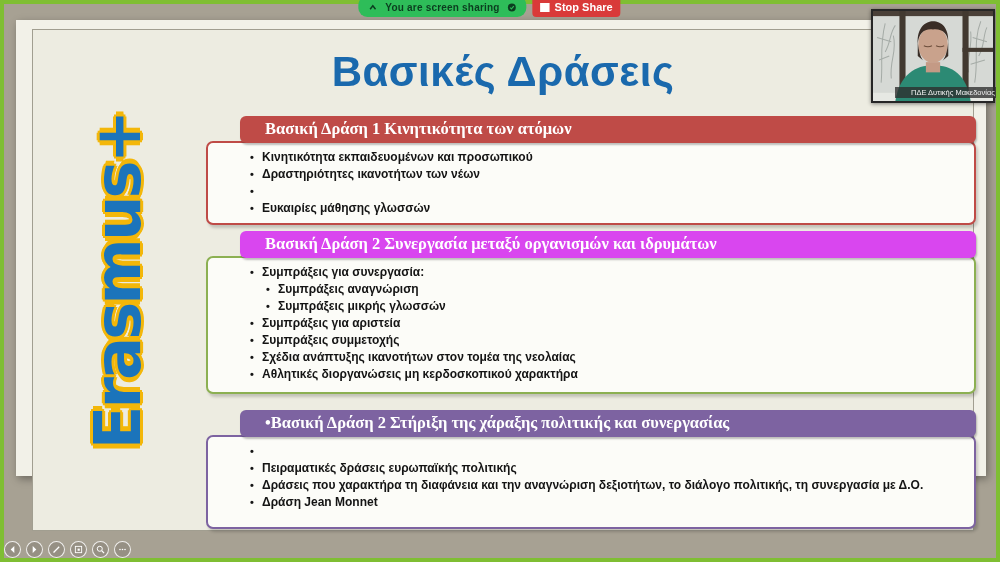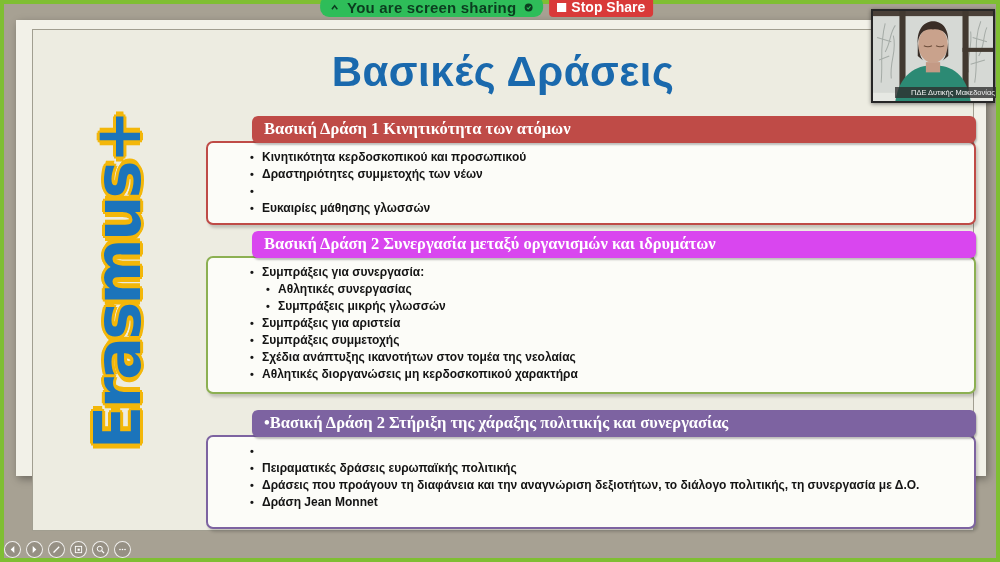--- a/index.html
+++ b/index.html
@@ -1,25 +1,25 @@
 <!DOCTYPE html>
 <html><head>
 <meta charset="utf-8">
 <style>
   html,body{margin:0;padding:0;width:1000px;height:562px;overflow:hidden;
     font-family:"Liberation Sans",sans-serif;background:#a7a193;position:relative;}
   .screen-border{position:absolute;inset:0;border:4px solid #7fbe33;pointer-events:none;z-index:60;}
   
   .share-bar{position:absolute;top:-4px;left:50%;transform:translateX(-54%);display:flex;gap:6px;z-index:70;align-items:stretch;}
   .share-pill{background:#2ebd59;border-radius:9px;display:flex;align-items:center;gap:8px;padding:4px 10px 3px 10px;height:14px;}
-  .share-pill .txt{color:#0b3d1f;font-size:15px;font-weight:bold;letter-spacing:.2px;}
+  .share-pill .txt{color:#0b3d1f;font-size:10px;font-weight:bold;letter-spacing:.2px;}
   .mini-ic{width:9px;height:9px;display:inline-block;}
   .stop-btn{background:#d93a39;border-radius:4px;display:flex;align-items:center;gap:5px;padding:4px 8px 3px 8px;height:14px;}
   .stop-btn .sq{width:7px;height:7px;background:#fff;border:1px solid #fff;}
-  .stop-btn .txt{color:#fff;font-size:14px;font-weight:bold;}
+  .stop-btn .txt{color:#fff;font-size:11px;font-weight:bold;}
   
   .webcam{position:absolute;top:9px;right:5px;width:120px;height:90px;background:#1c1c1c;border:2px solid #262626;
     box-shadow:0 1px 4px rgba(0,0,0,.45);z-index:55;}
   .webcam svg{display:block;width:100%;height:100%;}
   .cam-label{position:absolute;left:2px;bottom:3px;background:rgba(45,45,45,.78);color:#f2f2f2;
     font-size:7.5px;padding:1px 16px;white-space:nowrap;margin-left:20px;}
   
   .app-frame{position:absolute;left:16px;top:20px;width:970px;height:456px;background:#f2f1e8;
     box-shadow:2px 3px 8px rgba(0,0,0,.35);}
   .slide{position:absolute;left:16px;top:9px;width:940px;height:500px;background:#edece1;
@@ -30,22 +30,22 @@
   .logo-box{position:absolute;left:6px;top:62px;width:158px;height:378px;display:flex;align-items:center;justify-content:center;overflow:visible;}
   .logo-box span{display:block;transform:rotate(-90deg);white-space:nowrap;font-family:"DejaVu Sans",sans-serif;
     font-weight:bold;font-size:64px;letter-spacing:-3px;color:#1b74bb;
     text-shadow:-3px 0 0 #f3b70a,3px 0 0 #f3b70a,0 -3px 0 #f3b70a,0 3px 0 #f3b70a,
       -2px -2px 0 #f3b70a,2px -2px 0 #f3b70a,-2px 2px 0 #f3b70a,2px 2px 0 #f3b70a,
       -5px 0 0 #f3b70a,5px 0 0 #f3b70a;}
   
   .sections{position:absolute;left:173px;top:86px;width:770px;}
   .section{margin-bottom:6px;}
   .section:nth-child(3){margin-top:16px;}
-  .sec-header{margin-left:46px;border-radius:6px;color:#fff;font-family:"Liberation Serif",serif;
-    font-size:16.5px;font-weight:600;padding:3px 12px 4px 12px;box-shadow:1px 2px 2px rgba(0,0,0,.25);
+  .sec-header{margin-left:34px;border-radius:6px;color:#fff;font-family:"Liberation Serif",serif;
+    font-size:16.5px;font-weight:600;padding:3px 12px 4px 25px;box-shadow:1px 2px 2px rgba(0,0,0,.25);
     position:relative;z-index:2;}
   .sec-panel{background:#fcfcf8;border:2px solid;border-radius:7px;margin-top:-2px;
     padding:6px 10px 6px 0;box-shadow:2px 3px 3px rgba(0,0,0,.18);position:relative;z-index:1;}
   .section:nth-child(1) .sec-panel{min-height:64px;}
   .section:nth-child(2) .sec-panel{min-height:122px;}
   .section:nth-child(3) .sec-panel{min-height:78px;}
   .bullet{display:flex;font-size:12px;font-weight:bold;color:#141414;line-height:17px;padding-left:42px;}
   .bullet.lvl2{padding-left:58px;}
   .bullet .marker{width:12px;flex:none;font-size:11px;}
   
@@ -85,25 +85,25 @@
     </div>
     <div class="sections">
   <div class="section">
     <div class="sec-header" style="background: rgb(191, 75, 71);">
       <span class="sec-title">Βασική Δράση 1 Κινητικότητα των ατόμων</span>
     </div>
     <div class="sec-panel" style="border-color: rgb(191, 75, 71);">
       <div class="sec-list">
               <div class="bullet lvl1">
                 <span class="marker">•</span>
-                <span class="btext">Κινητικότητα κερδοσκοπικού και προσωπικού</span>
-              </div>
-              <div class="bullet lvl1">
-                <span class="marker">•</span>
-                <span class="btext">Δραστηριότητες συμμετοχής των νέων</span>
+                <span class="btext">Κινητικότητα εκπαιδευομένων και προσωπικού</span>
+              </div>
+              <div class="bullet lvl1">
+                <span class="marker">•</span>
+                <span class="btext">Δραστηριότητες ικανοτήτων των νέων</span>
               </div>
               <div class="bullet lvl1">
                 <span class="marker">•</span>
               </div>
               <div class="bullet lvl1">
                 <span class="marker">•</span>
                 <span class="btext">Ευκαιρίες μάθησης γλωσσών</span>
               </div>
             </div>
     </div>
@@ -114,21 +114,21 @@
       <span class="sec-title">Βασική Δράση 2  Συνεργασία μεταξύ οργανισμών και ιδρυμάτων</span>
     </div>
     <div class="sec-panel" style="border-color: rgb(140, 176, 82);">
       <div class="sec-list">
               <div class="bullet lvl1">
                 <span class="marker">•</span>
                 <span class="btext">Συμπράξεις για συνεργασία:</span>
               </div>
               <div class="bullet lvl2">
                 <span class="marker">•</span>
-                <span class="btext">Αθλητικές συνεργασίας</span>
+                <span class="btext">Συμπράξεις αναγνώριση</span>
               </div>
               <div class="bullet lvl2">
                 <span class="marker">•</span>
                 <span class="btext">Συμπράξεις μικρής γλωσσών</span>
               </div>
               <div class="bullet lvl1">
                 <span class="marker">•</span>
                 <span class="btext">Συμπράξεις για αριστεία</span>
               </div>
               <div class="bullet lvl1">
@@ -155,21 +155,21 @@
       <div class="sec-list">
               <div class="bullet lvl1">
                 <span class="marker">•</span>
               </div>
               <div class="bullet lvl1">
                 <span class="marker">•</span>
                 <span class="btext">Πειραματικές δράσεις ευρωπαϊκής πολιτικής</span>
               </div>
               <div class="bullet lvl1">
                 <span class="marker">•</span>
-                <span class="btext">Δράσεις που προάγουν τη διαφάνεια και την αναγνώριση δεξιοτήτων, το διάλογο πολιτικής, τη συνεργασία με Δ.Ο.</span>
+                <span class="btext">Δράσεις που χαρακτήρα τη διαφάνεια και την αναγνώριση δεξιοτήτων, το διάλογο πολιτικής, τη συνεργασία με Δ.Ο.</span>
               </div>
               <div class="bullet lvl1">
                 <span class="marker">•</span>
                 <span class="btext">Δράση Jean Monnet</span>
               </div>
             </div>
     </div>
   </div>
 </div>
   </div>

